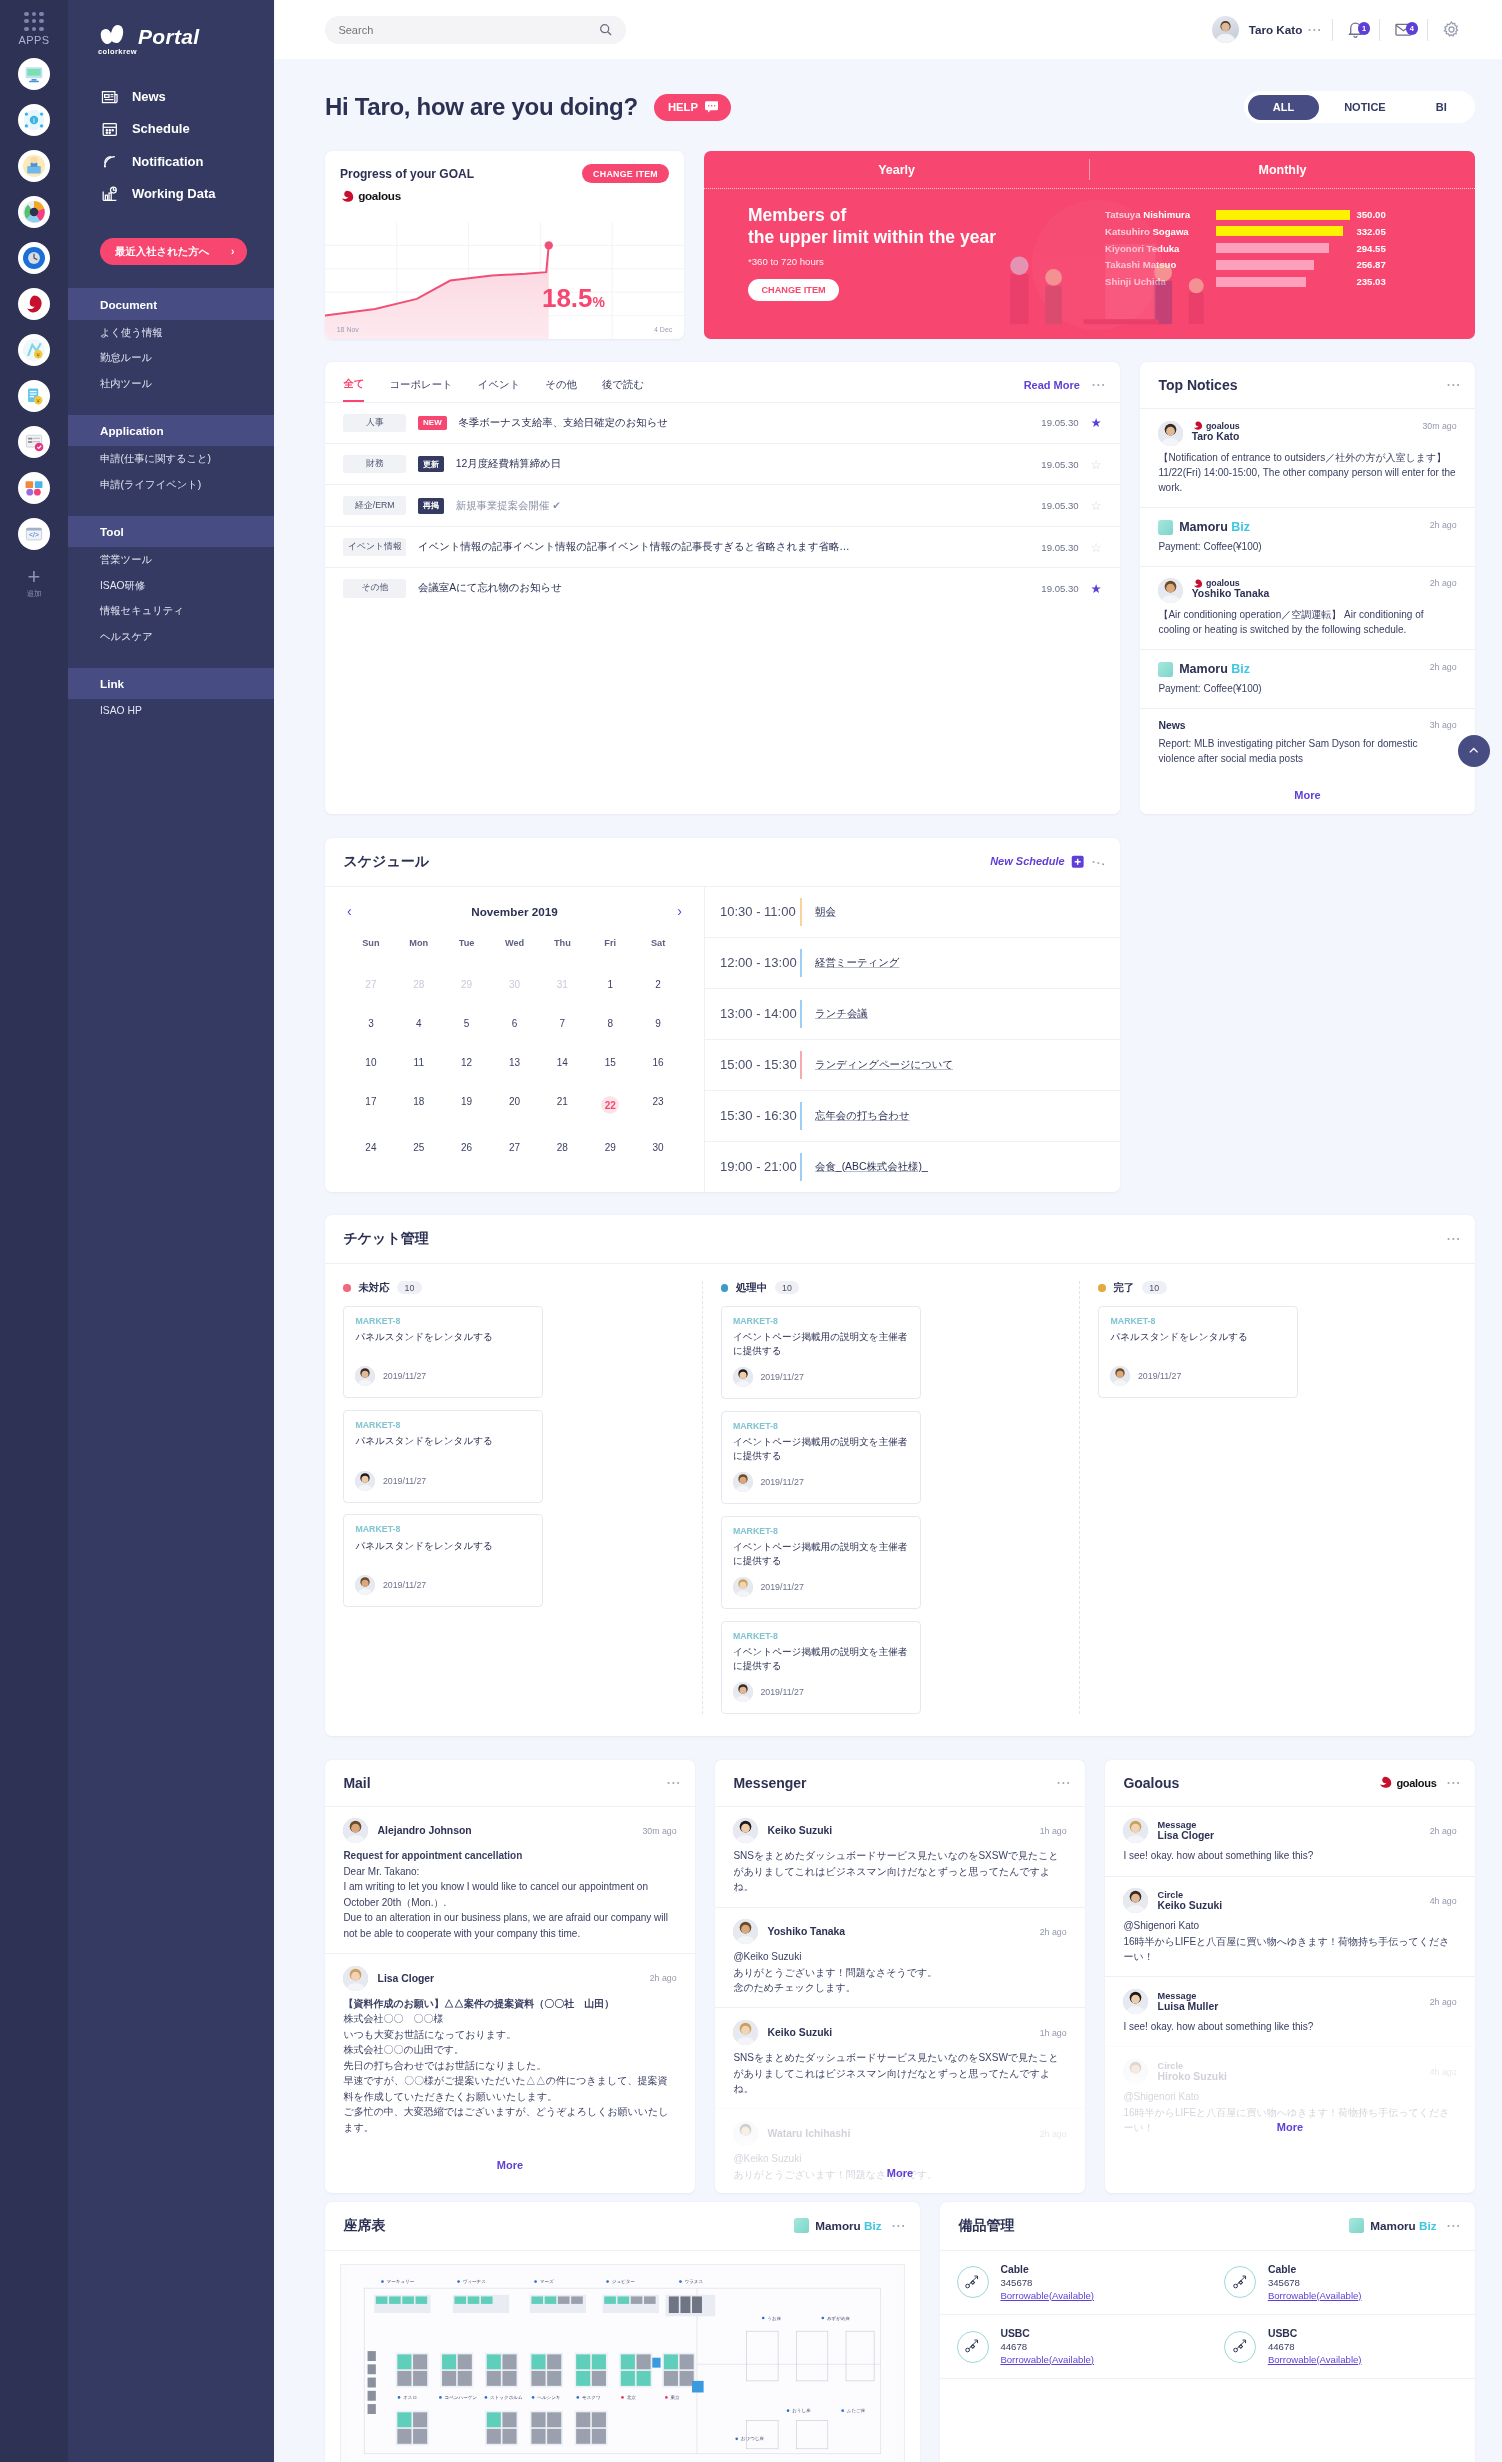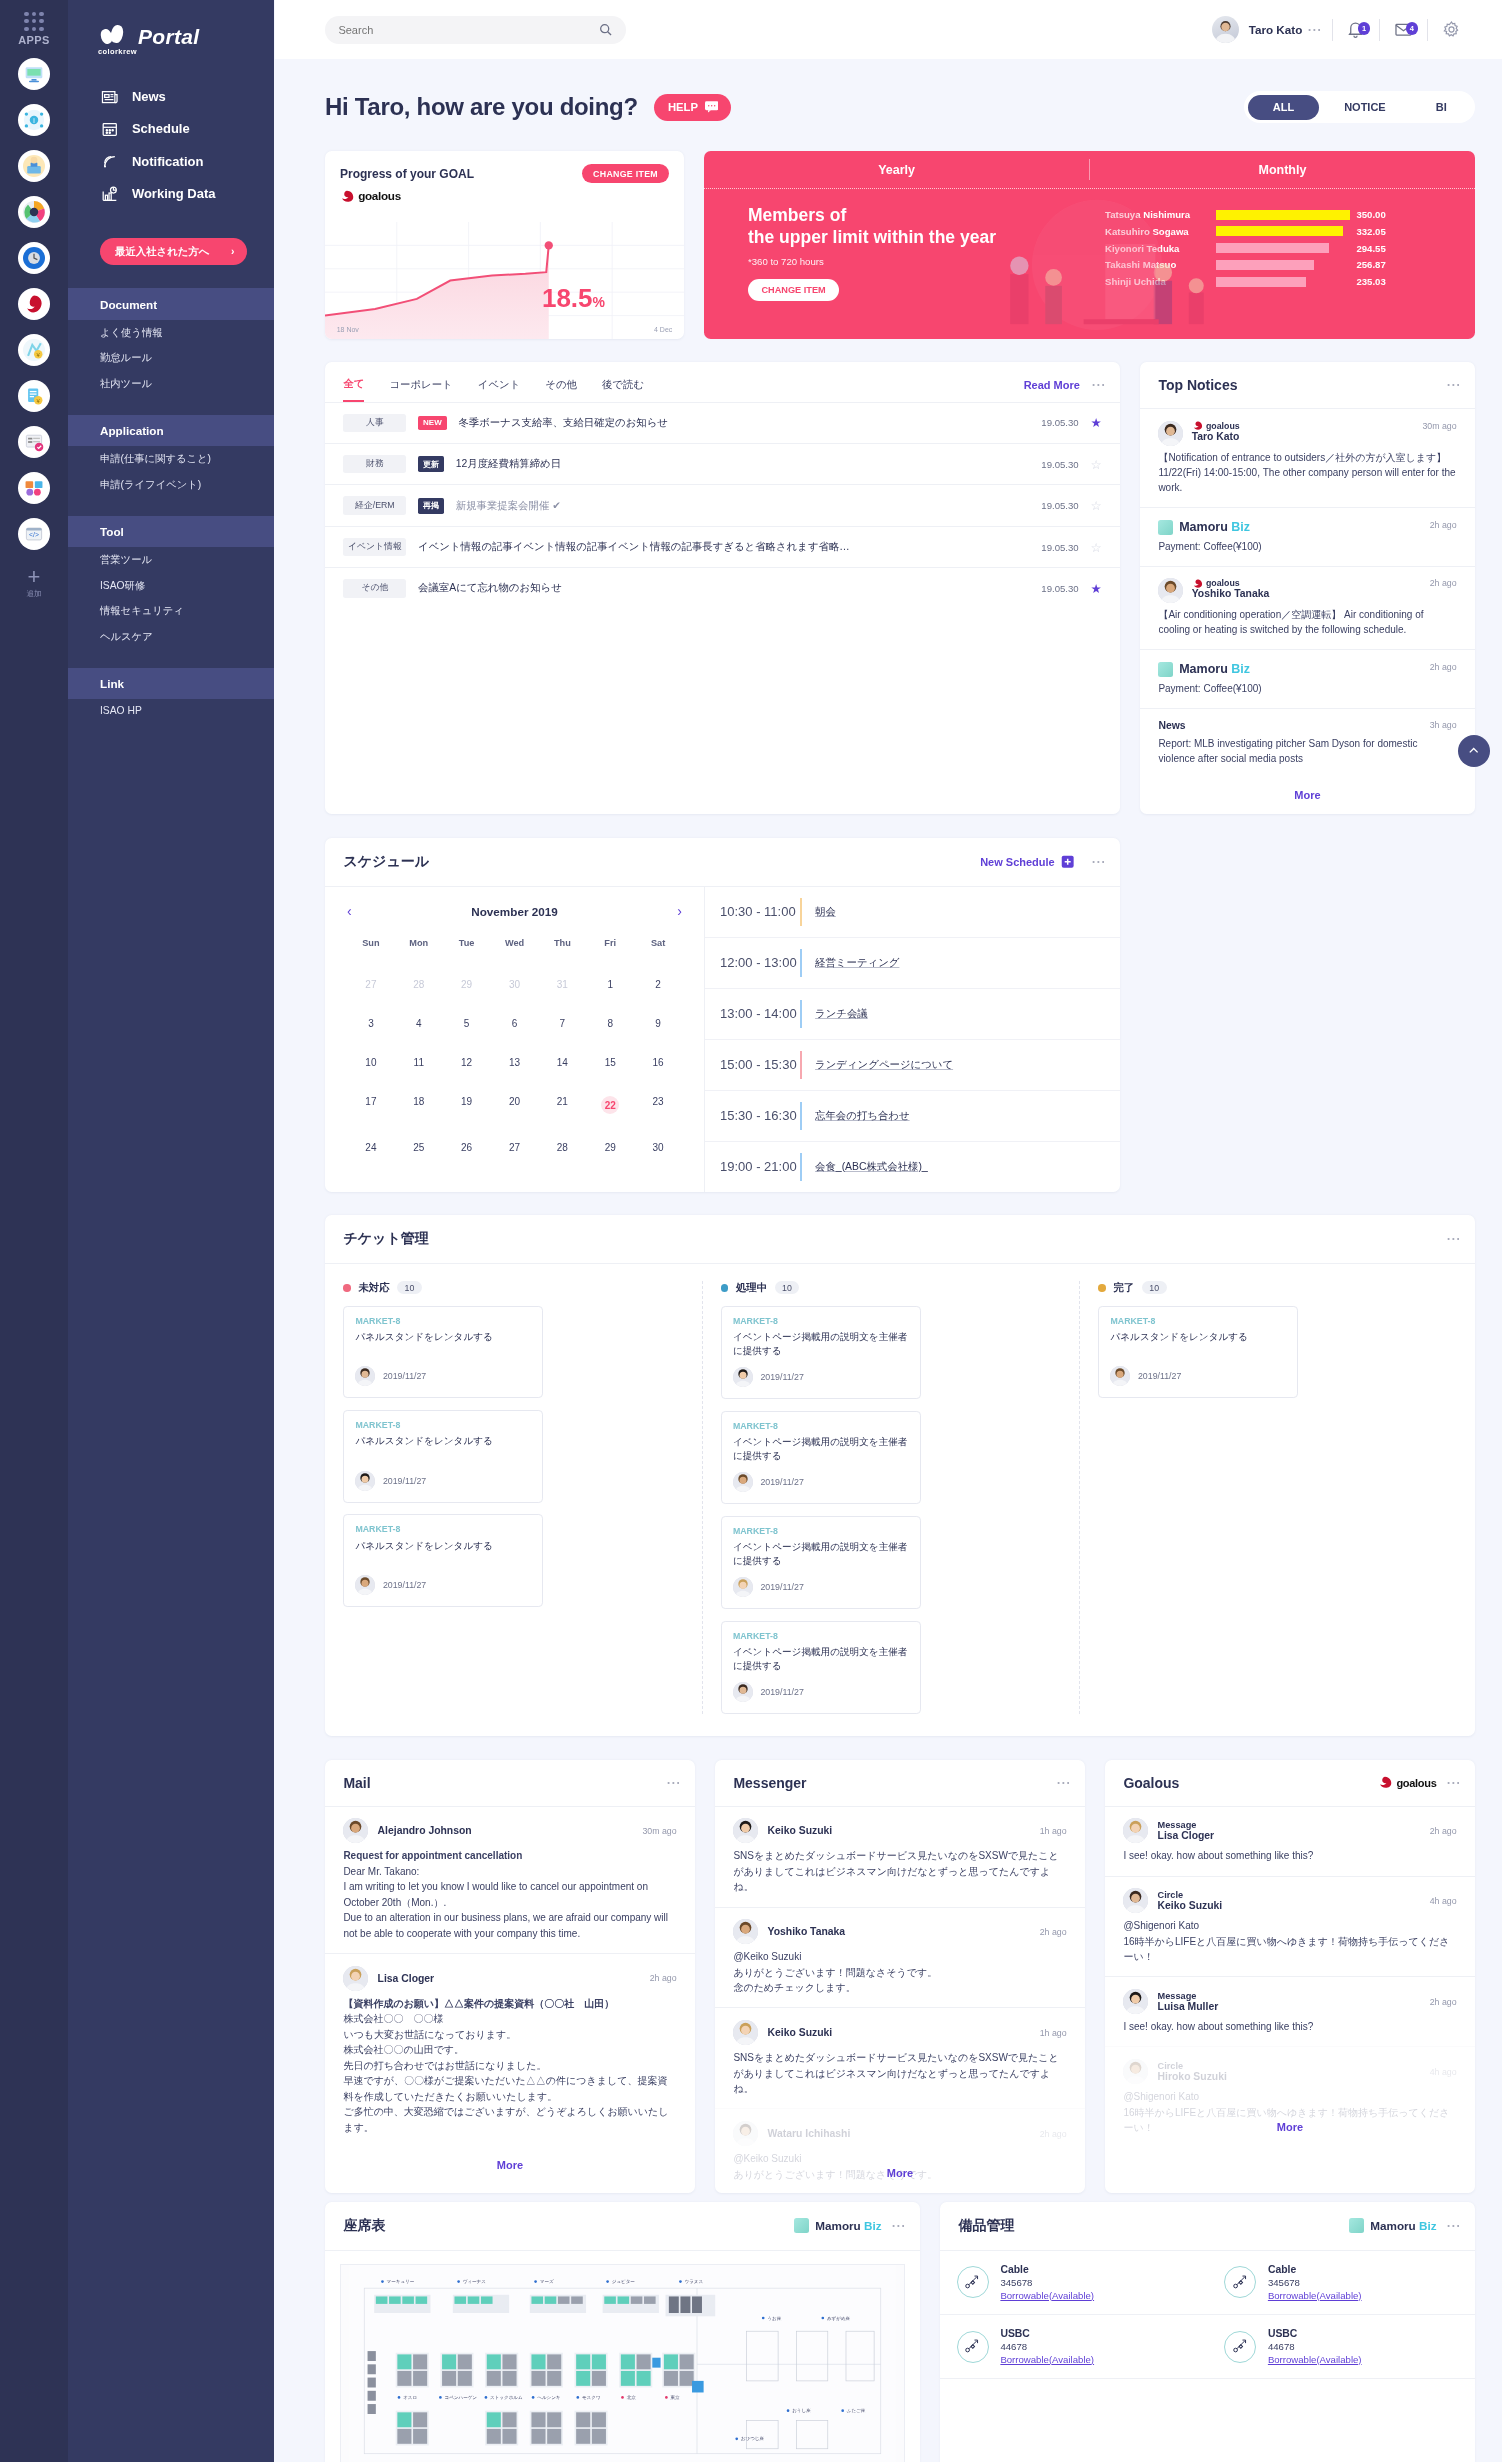--- a/index.html
+++ b/index.html
@@ -13,21 +13,21 @@
   }
   
   #app-rail {
     position: absolute; left: 0; top: 0; width: 68px; height: 2462px;
     background: #2e3355; display: flex; flex-direction: column; align-items: center;
     padding-top: 11.7px; z-index: 30;
   }
   .apps-head { text-align: center; margin-bottom: 11.7px; }
   .apps-dots { display: grid; grid-template-columns: repeat(3,4.2px); gap: 3.3px; justify-content: center; margin-bottom: 3.3px;}
   .apps-dots i { width: 4.2px; height: 4.2px; border-radius: 50%; background: #7e84ad; display:block;}
-  .apps-label { font-size: 11px; color: #aeb2cd; letter-spacing: 0.4px; font-weight: 700;}
+  .apps-label { font-size: 11px; color: #aeb2cd; letter-spacing: 0.4px; font-weight: 400;}
   .rail-icon {
     width: 32px; height: 32px; border-radius: 50%; margin-bottom: 14px;
     display: flex; align-items: center; justify-content: center;
     font-size: 14px; background: #fff; overflow: hidden; position: relative;
   }
   .rail-add { color: #8d92b7; font-size: 22px; line-height: 1; margin-top: 1.7px;}
   .rail-add-label{ font-size:7.5px; color:#8d92b7; margin-top:1.7px;}
   
   #sidebar {
     position: absolute; left: 68px; top: 0; width: 206px; height: 2462px;
@@ -757,21 +757,21 @@
             </div>
           </div>
         <div class="more-link">More</div>
       </div>
     </div>
 
     <div class="row2">
       <div class="card sched-card">
         <div class="card-head">
           <div class="card-title">スケジュール</div>
-          <div style="display:flex;align-items:flex-end;gap:21px;">
+          <div style="display:flex;align-items:flex-start;gap:11px;font-style:italic;">
             <div class="new-sched">
               <span>New Schedule</span>
               <svg width="13.4" height="13.4" viewBox="0 0 18 18">
                   <rect x="1" y="1" width="16" height="16" rx="2.5" fill="#5f3fd6"></rect>
                   <path d="M9 5v8M5 9h8" stroke="#fff" stroke-width="2"></path>
                 </svg>
             </div>
             <div class="kebab">⋮</div>
           </div>
         </div>

